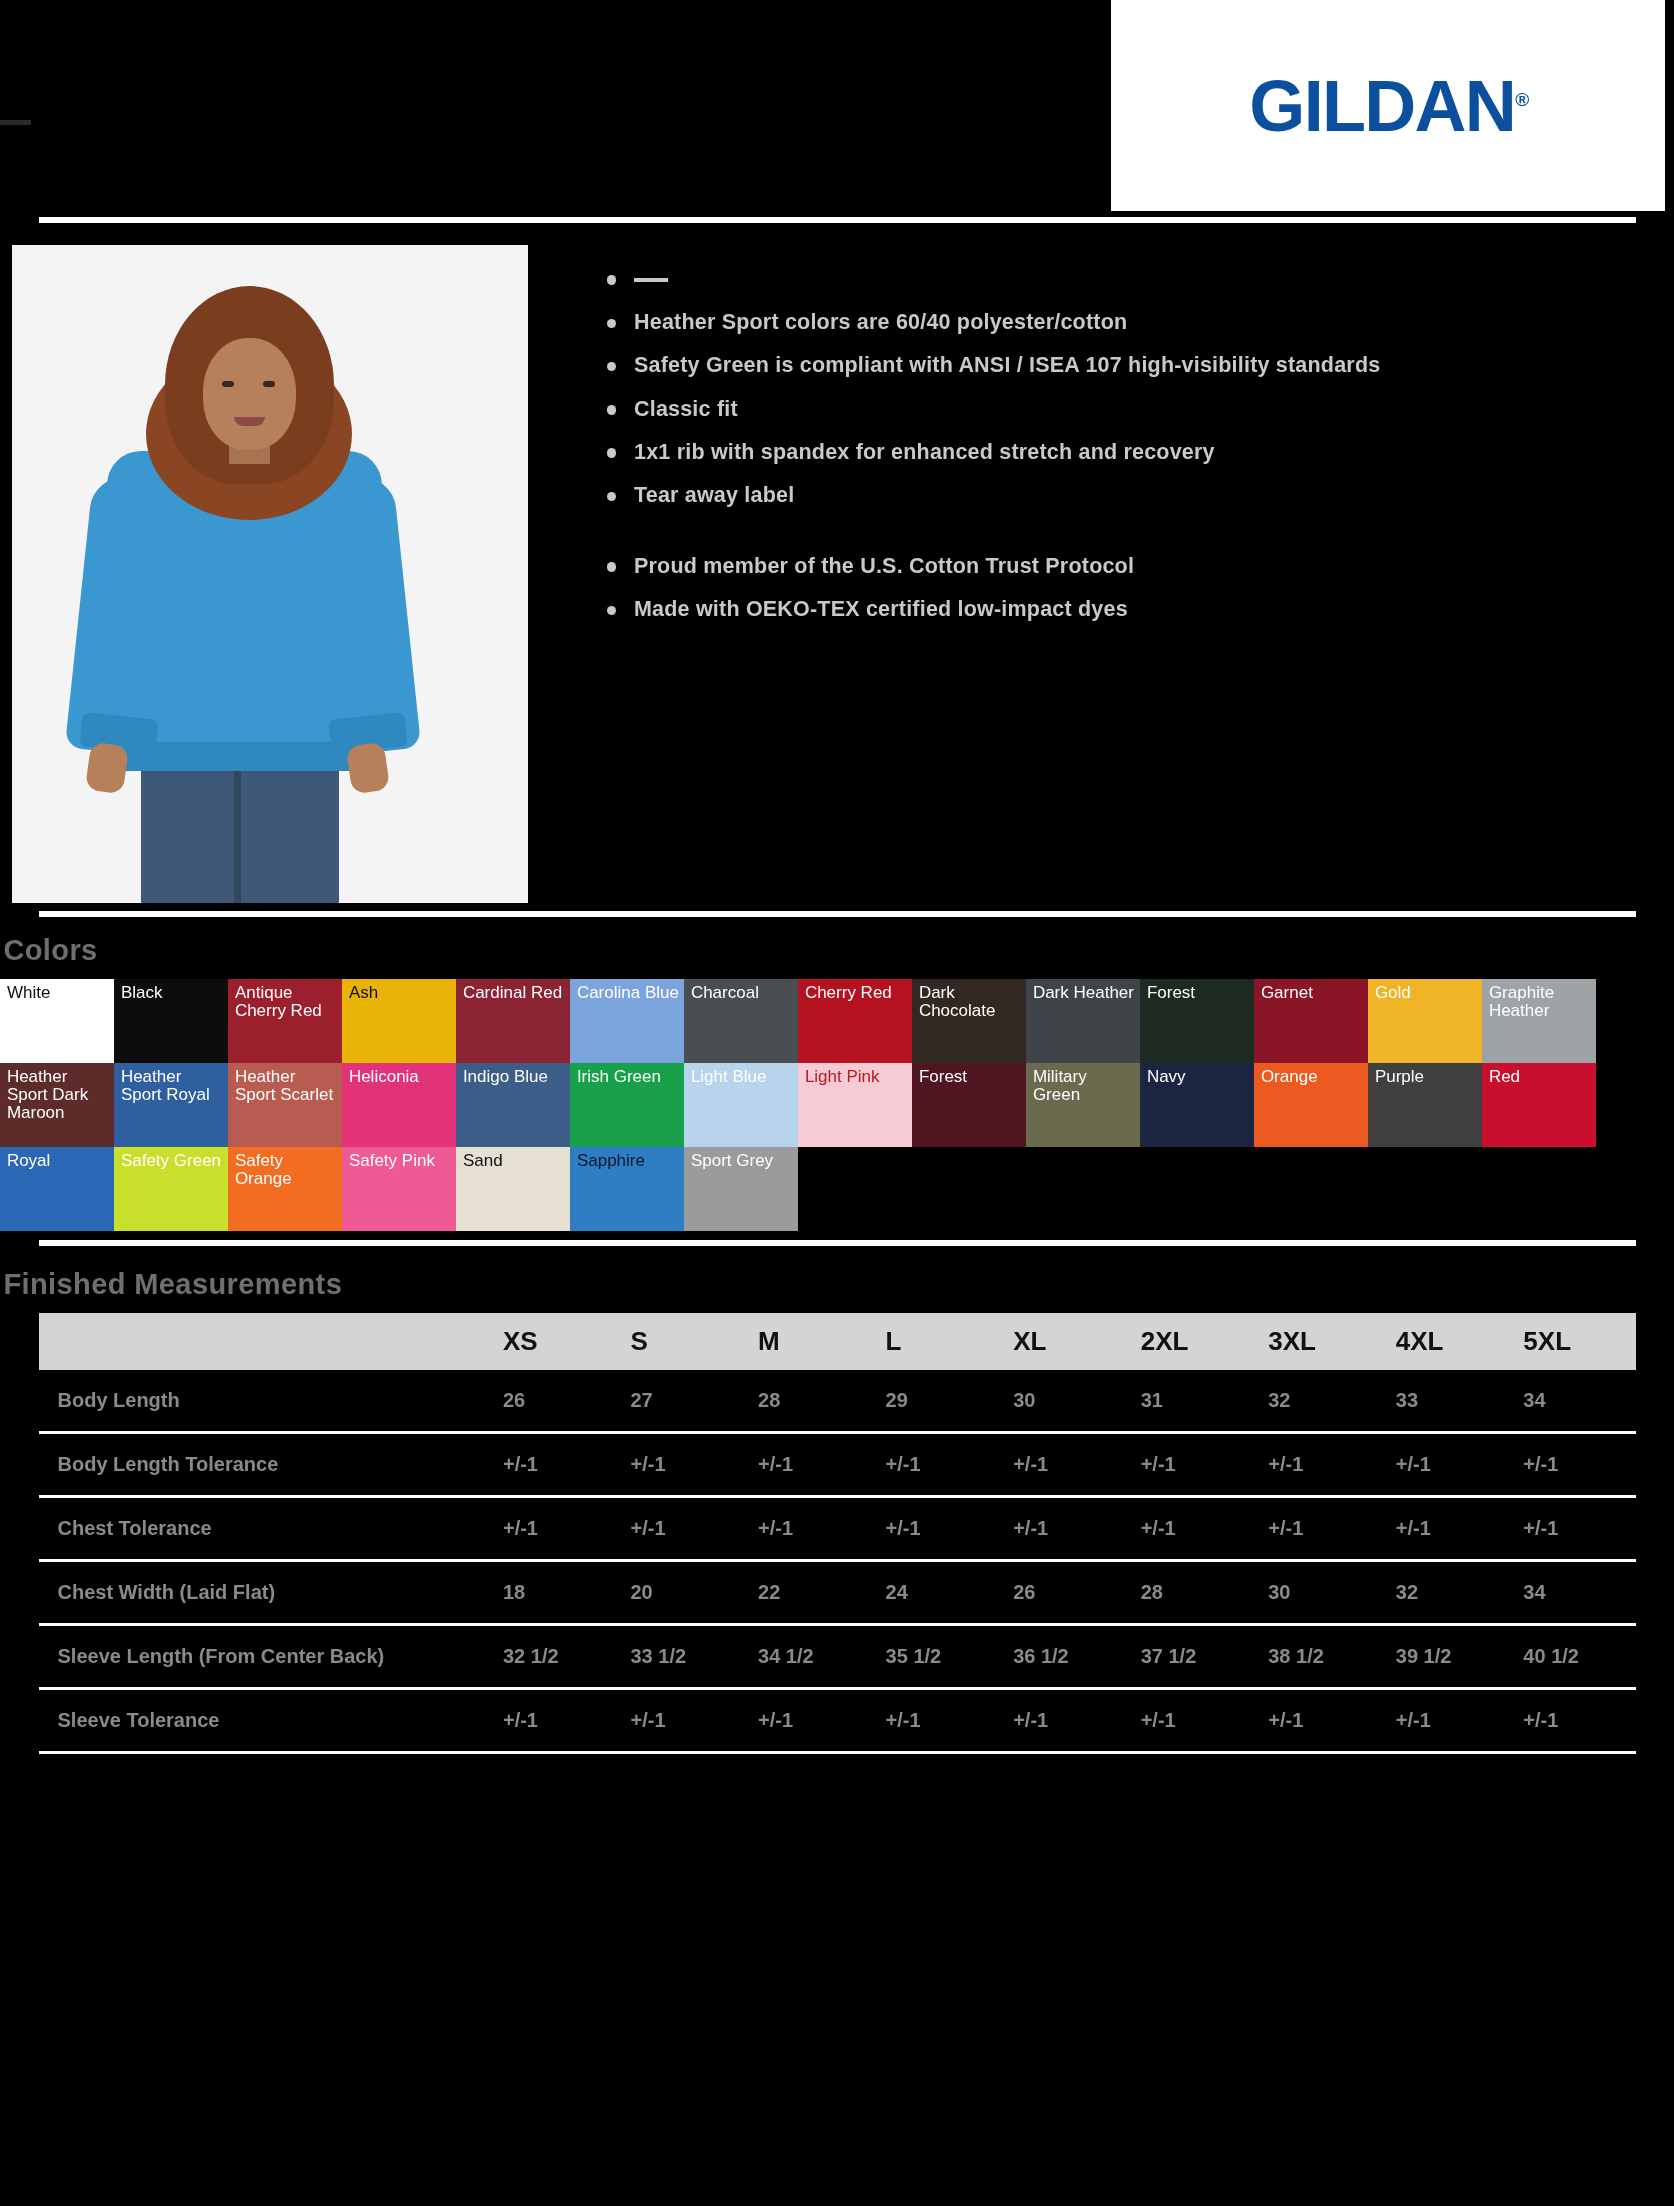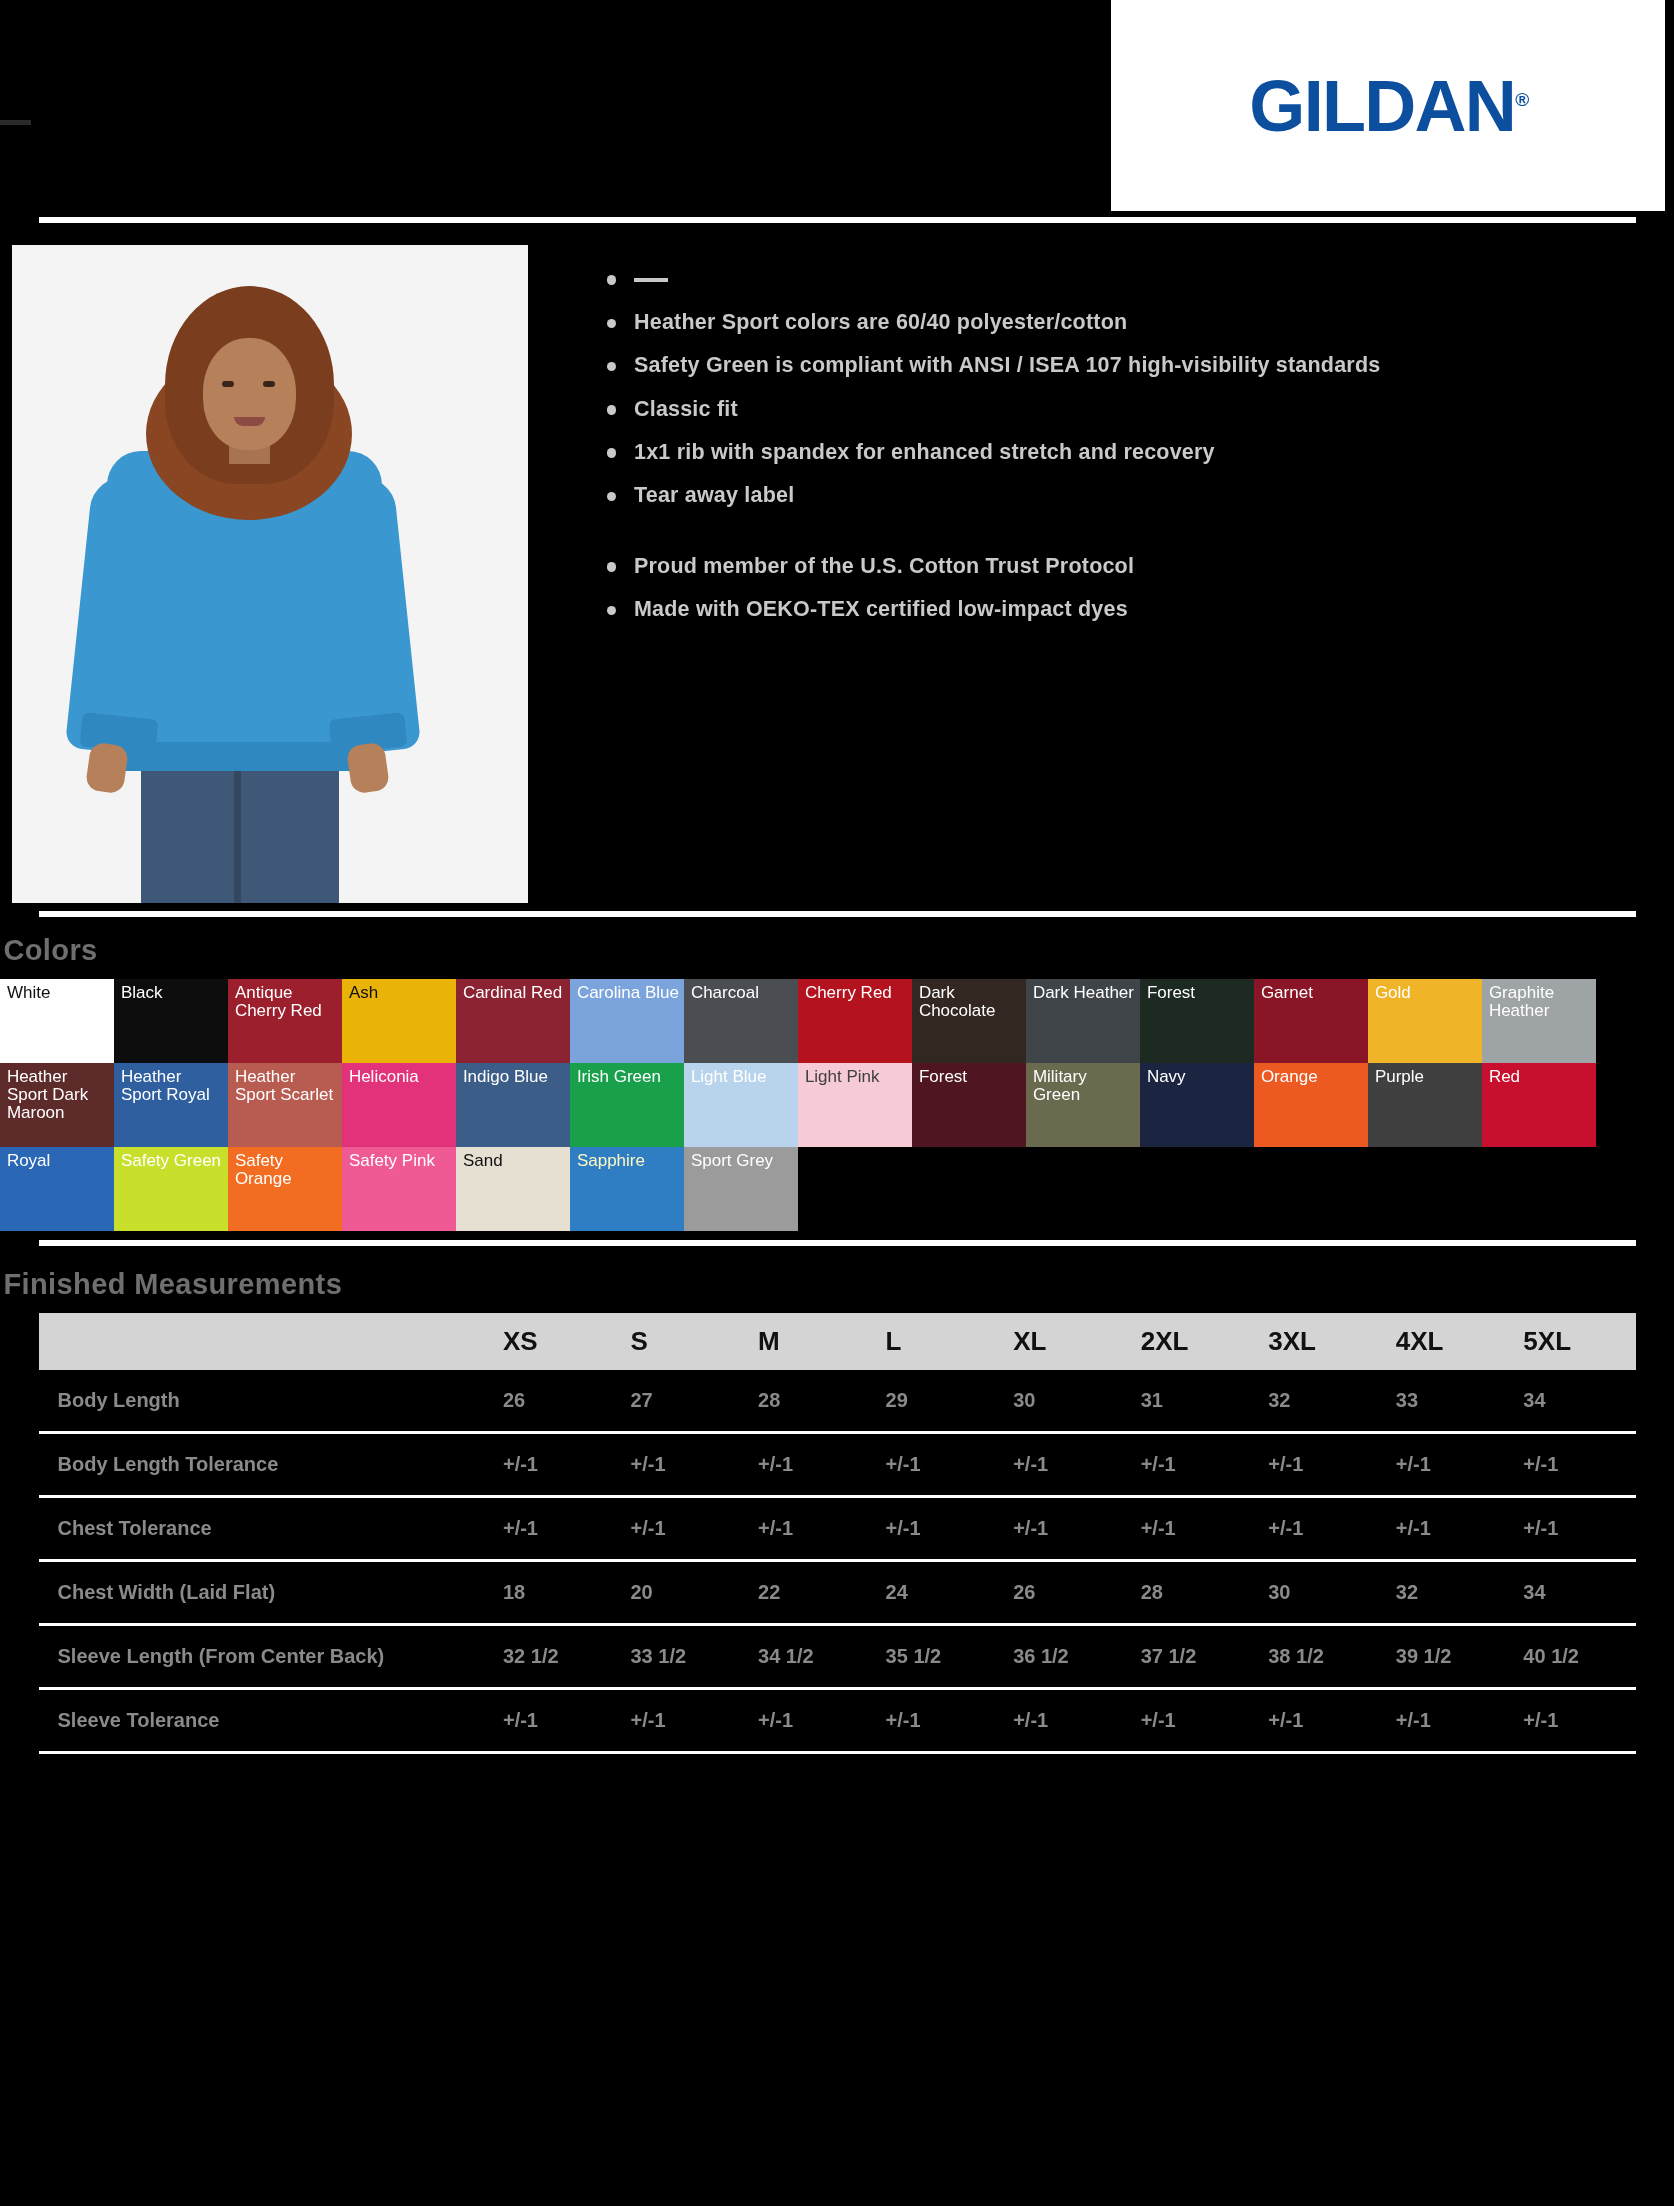--- a/index.html
+++ b/index.html
@@ -361,21 +361,21 @@
         <div class="swatch" style="background: rgb(60, 93, 135);">
           <span class="label" style="color: rgb(255, 255, 255);">Indigo Blue</span>
         </div>
         <div class="swatch" style="background: rgb(24, 160, 74);">
           <span class="label" style="color: rgb(255, 255, 255);">Irish Green</span>
         </div>
         <div class="swatch" style="background: rgb(184, 211, 236);">
           <span class="label" style="color: rgb(255, 255, 255);">Light Blue</span>
         </div>
         <div class="swatch" style="background: rgb(246, 203, 214);">
-          <span class="label" style="color: #404040;">Light Pink</span>
+          <span class="label" style="color: #b91c1c;">Light Pink</span>
         </div>
         <div class="swatch" style="background: rgb(79, 21, 33);">
           <span class="label" style="color: rgb(255, 255, 255);">Forest</span>
         </div>
         <div class="swatch" style="background: rgb(106, 106, 78);">
           <span class="label" style="color: rgb(255, 255, 255);">Military Green</span>
         </div>
         <div class="swatch" style="background: rgb(27, 36, 64);">
           <span class="label" style="color: rgb(255, 255, 255);">Navy</span>
         </div>
@@ -399,21 +399,21 @@
         <div class="swatch" style="background: rgb(242, 108, 33);">
           <span class="label" style="color: rgb(255, 255, 255);">Safety Orange</span>
         </div>
         <div class="swatch" style="background: rgb(239, 90, 148);">
           <span class="label" style="color: rgb(255, 255, 255);">Safety Pink</span>
         </div>
         <div class="swatch" style="background: rgb(230, 224, 210);">
           <span class="label" style="color: rgb(17, 17, 17);">Sand</span>
         </div>
         <div class="swatch" style="background: rgb(47, 126, 196);">
-          <span class="label" style="color: #fef9c3;">Sapphire</span>
+          <span class="label" style="color: #0f172a;">Sapphire</span>
         </div>
         <div class="swatch" style="background: rgb(155, 155, 155);">
           <span class="label" style="color: rgb(255, 255, 255);">Sport Grey</span>
         </div>
       </div>
     </div>
 </div>
 
 <div class="rule"></div>
 

